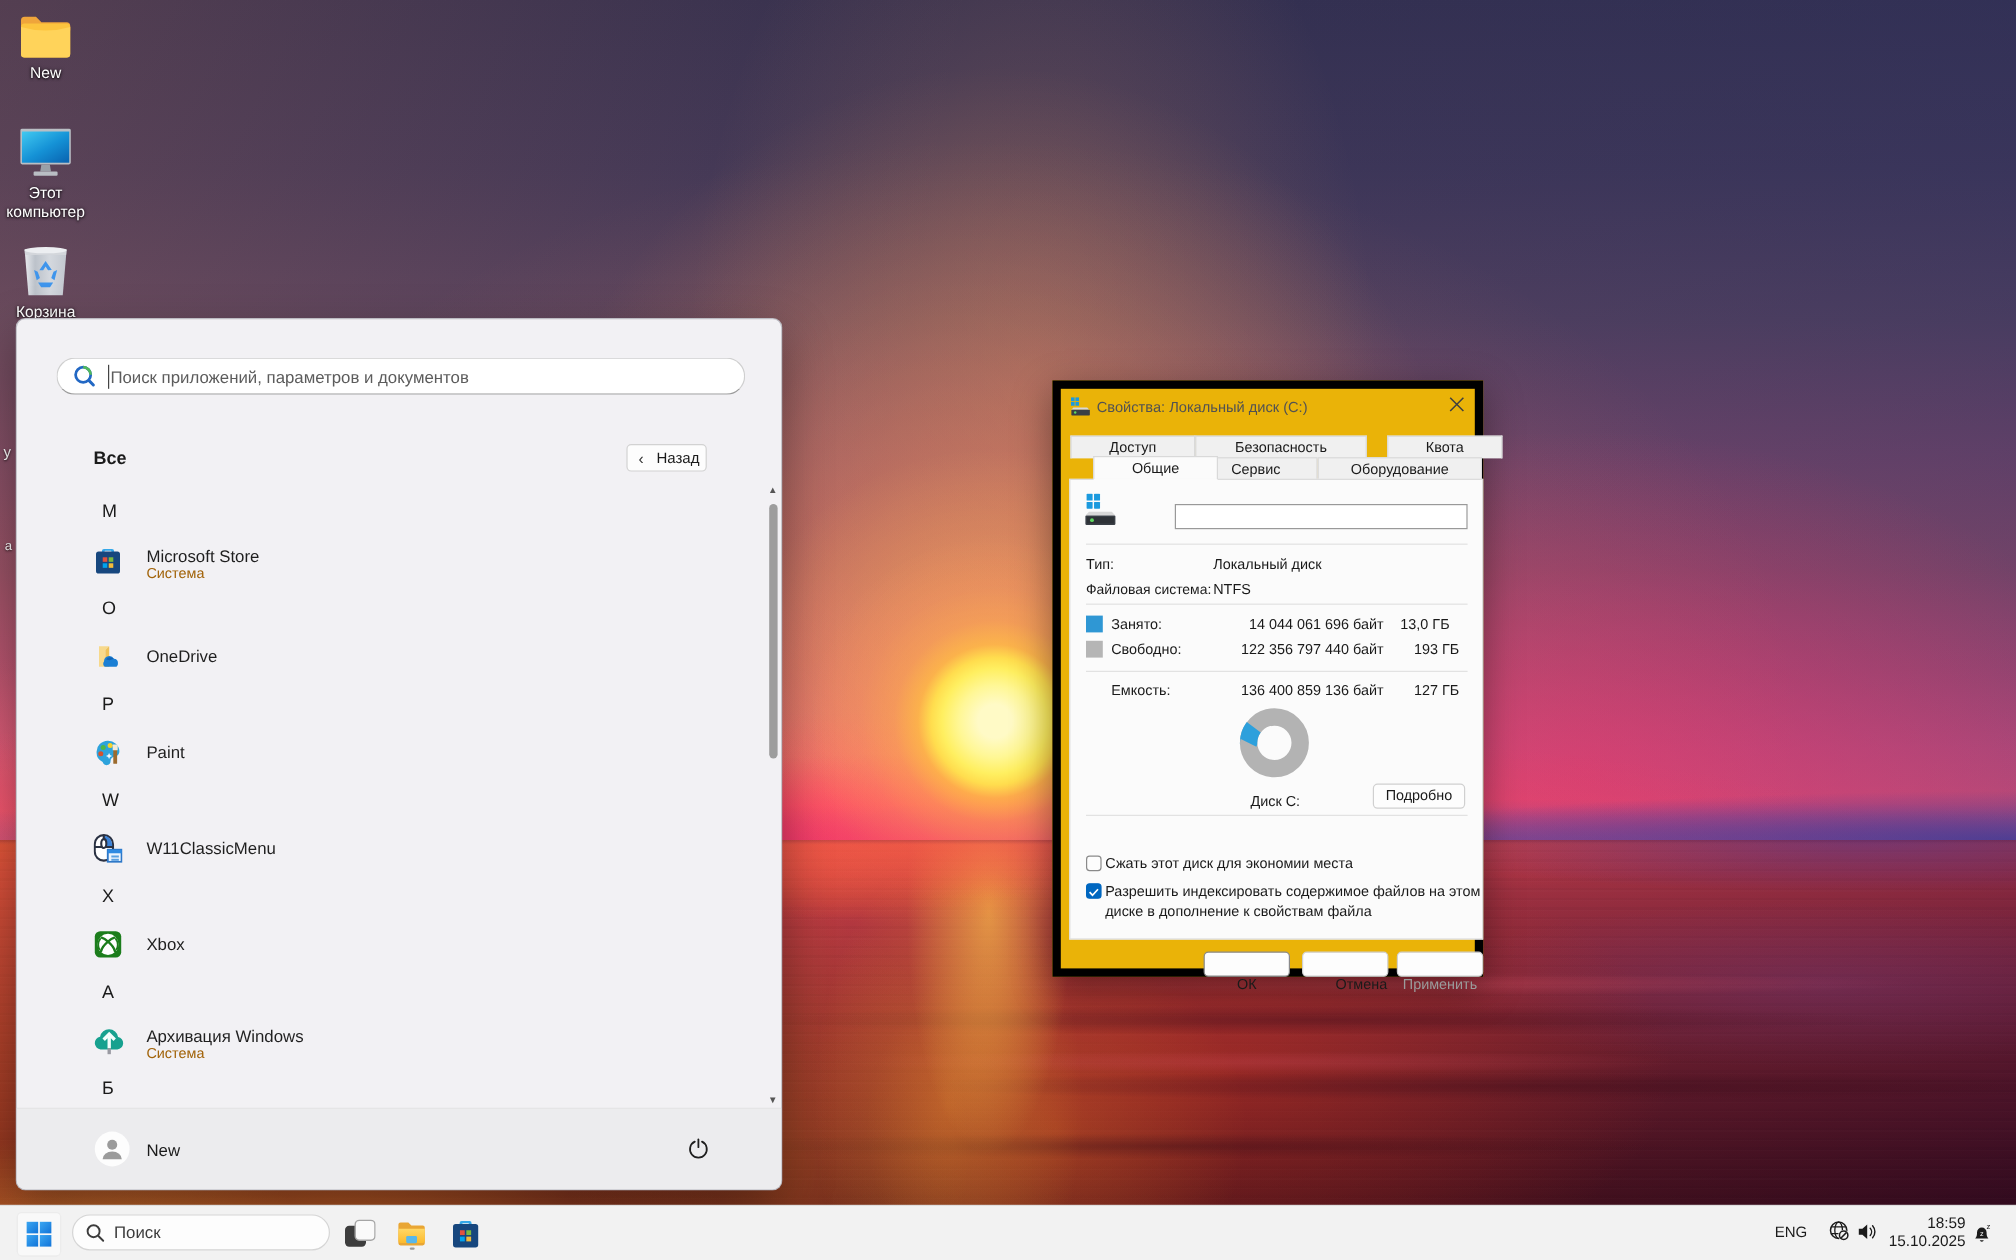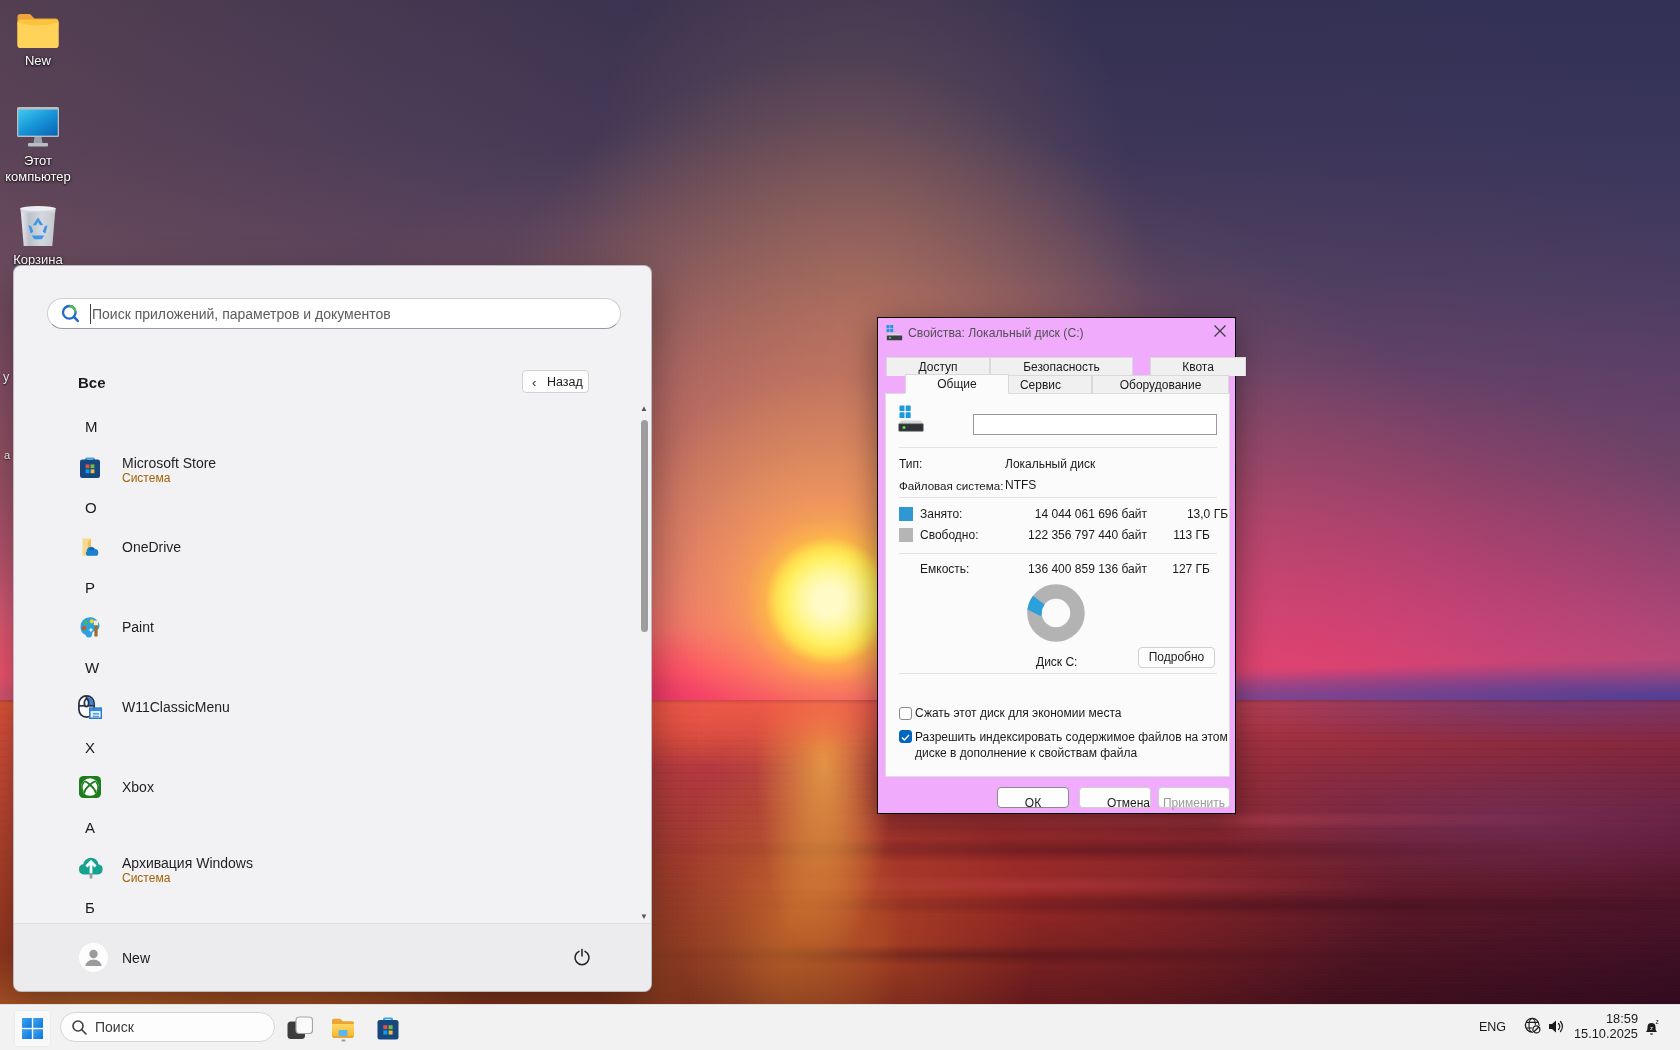--- a/index.html
+++ b/index.html
@@ -76,36 +76,36 @@
 #scrollbar { position:absolute; left:627px; top:154px; width:7px; height:212px; background:#9d9d9d; border-radius:4px; }
 #scrollup { position:absolute; left:626px; top:138px; font-size:8px; color:#555; }
 #scrolldn { position:absolute; left:626px; top:646px; font-size:8px; color:#555; }
 #menubottom { position:absolute; left:0; bottom:0; width:100%; height:68px; background:#ececee;
   border-top:1px solid #e0e0e0; border-radius:0 0 8px 8px; }
 #avatar { position:absolute; left:65px; top:19px; width:29px; height:29px; border-radius:50%; background:#fdfdfd; }
 #uname { position:absolute; left:108px; top:26px; font-size:14px; color:#1b1b1b; }
 #power { position:absolute; left:559px; top:24px; }
 
 
-#dlg { position:absolute; left:877px; top:317px; width:359px; height:497px; background:#f0abfc;
-  border:1px solid #000000; box-shadow:0 10px 30px rgba(0,0,0,0.4); font-size:12px; color:#1a1a1a; }
+#dlg { position:absolute; left:877px; top:317px; width:359px; height:497px; background:#eab308;
+  border:7px solid #000000; box-shadow:0 10px 30px rgba(0,0,0,0.4); font-size:12px; color:#1a1a1a; }
 #dlgtitle { position:absolute; left:0; top:0; width:100%; height:30px; }
 #dlgtitle .txt { position:absolute; left:30px; top:8px; font-size:12.2px; color:#525252; }
 #dlgclose { position:absolute; right:7px; top:5px; width:16px; height:16px; }
 .tab { position:absolute; background:#f0f0f0; border:1px solid #d9d9d9; text-align:center; }
 .tabtxt { position:relative; top:2px; }
 #tabpage { position:absolute; left:7px; top:75px; width:345px; height:384px; background:#fbfbfb; border:1px solid #dcdcdc; }
 .hr { position:absolute; left:13px; width:318px; height:1px; background:#e2e2e2; }
 .lab { position:absolute; white-space:nowrap; }
 .rt { position:absolute; text-align:right; }
 #chart { position:absolute; left:140px; top:189px; }
 #detbtn { position:absolute; left:252px; top:253px; width:77px; height:21px; background:#fdfdfd; border:1px solid #d0d0d0; border-radius:4px; text-align:center; }
 .cb { position:absolute; width:13px; height:13px; border:1px solid #8a8a8a; border-radius:3px; background:#fdfdfd; }
 .cb.on { background:#0067c0; border-color:#0067c0; }
-.dbtn { position:absolute; top:469px; width:72px; height:21px; background:#fdfdfd; border:1px solid #d0d0d0; border-radius:4px; text-align:center; padding-top:8px; }
+.dbtn { position:absolute; top:469px; width:72px; height:21px; background:#fdfdfd; border:1px solid #d0d0d0; border-radius:4px; text-align:center; padding-top:19px; }
 
 #taskbar { position:absolute; left:0; top:1004px; width:1680px; height:46px; background:#f2f2f2;
   border-top:1px solid rgba(0,0,0,0.08); }
 .tbicon { position:absolute; top:10px; }
 #tbsearch { position:absolute; left:60px; top:7px; width:215px; height:30px; background:#fdfdfd;
   border:1px solid #d5d5d5; border-radius:15px; }
 #tbsearch .t { position:absolute; left:34px; top:6px; font-size:14px; color:#3c3c3c; }
 #startbtn { position:absolute; left:14px; top:5px; width:37px; height:37px; background:rgba(255,255,255,0.55); border:1px solid rgba(0,0,0,0.05); border-radius:4px; }
 #tray { position:absolute; right:0; top:0; height:46px; font-size:12.5px; color:#1b1b1b; }
 #clock { position:absolute; right:42px; top:6px; text-align:right; line-height:15px; font-size:12.8px; }
@@ -322,25 +322,25 @@
       <div style="position:absolute;left:87px;top:20px;width:244px;height:21px;background:#fff;border:1px solid #999;"></div>
       <div class="hr" style="top:53px;"></div>
       <div class="lab" style="left:13px;top:63px;">Тип:</div>
         <div class="lab" style="left:119px;top:63px;">Локальный диск</div>
       <div class="lab" style="left:13px;top:85px;font-size:11.6px;">Файловая система:</div>
         <div class="lab" style="left:119px;top:84px;">NTFS</div>
       <div class="hr" style="top:103px;"></div>
       <div style="position:absolute;left:13px;top:113px;width:14px;height:14px;background:#2f97d4;"></div>
       <div class="lab" style="left:34px;top:113px;">Занято:</div>
       <div class="rt" style="left:111px;top:113px;width:150px;">14 044 061 696 байт</div>
-      <div class="rt" style="left:268px;top:113px;width:74px;">13,0 ГБ</div>
+      <div class="rt" style="left:242px;top:113px;width:74px;">13,0 ГБ</div>
       <div style="position:absolute;left:13px;top:134px;width:14px;height:14px;background:#b5b5b5;"></div>
       <div class="lab" style="left:34px;top:134px;">Свободно:</div>
       <div class="rt" style="left:111px;top:134px;width:150px;">122 356 797 440 байт</div>
-      <div class="rt" style="left:250px;top:134px;width:74px;">113 ГБ</div>
+      <div class="rt" style="left:250px;top:134px;width:74px;">193 ГБ</div>
       <div class="hr" style="top:159px;"></div>
       <div class="lab" style="left:34px;top:168px;">Емкость:</div>
       <div class="rt" style="left:111px;top:168px;width:150px;">136 400 859 136 байт</div>
       <div class="rt" style="left:250px;top:168px;width:74px;">127 ГБ</div>
       <svg id="chart" width="60" height="60" viewBox="0 0 60 60">
         <circle cx="30" cy="30" r="21.5" fill="none" stroke="#b3b3b3" stroke-width="14.5"></circle>
         <circle cx="30" cy="30" r="21.5" fill="none" stroke="#2da0dc" stroke-width="14.5" pathLength="360" stroke-dasharray="37 323" stroke-dashoffset="-180"></circle>
       </svg>
       <div class="lab" style="left:150px;top:261px;">Диск C:</div>
       <div id="detbtn"><span style="position:relative;top:2px;">Подробно</span></div>

